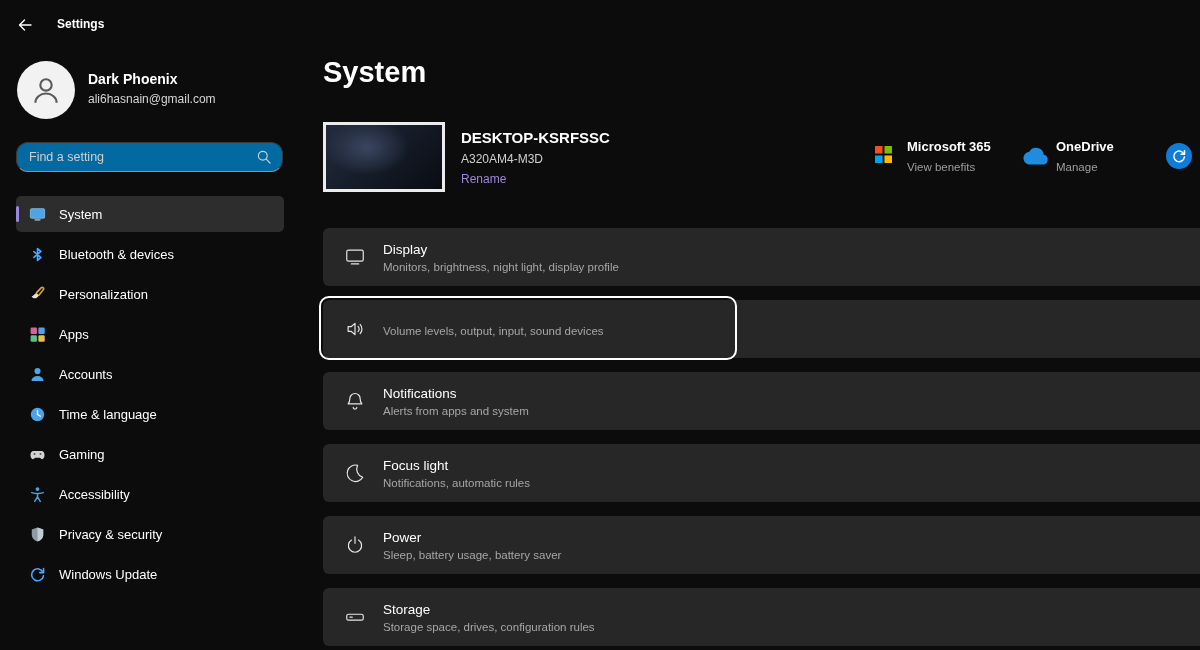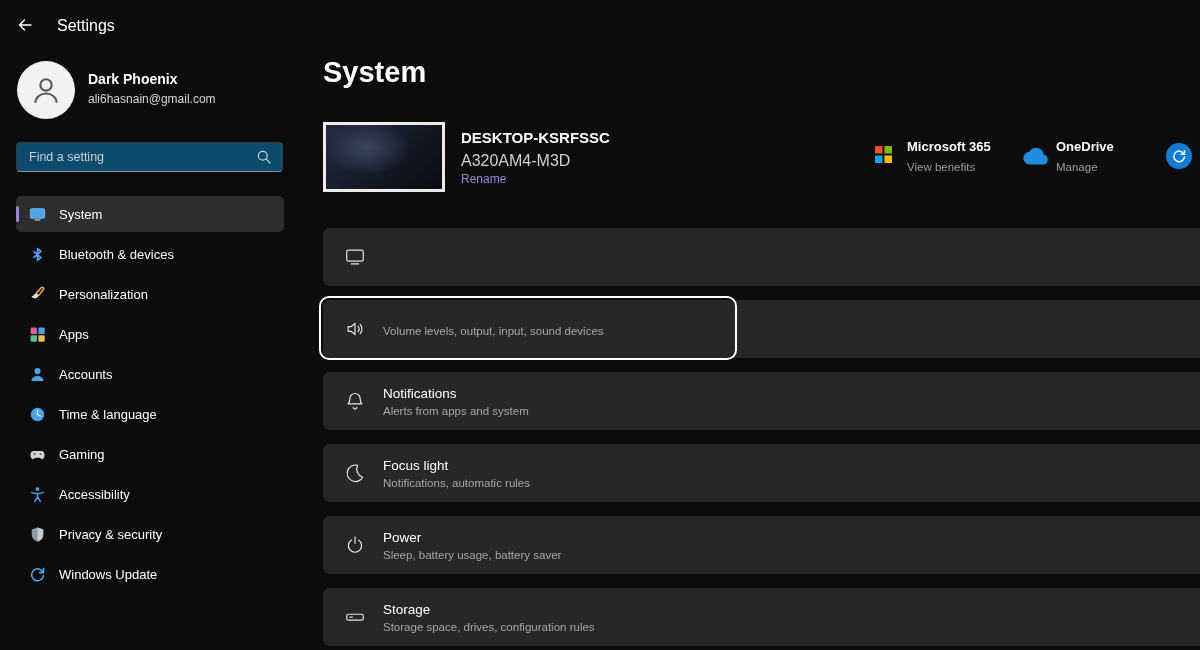--- a/index.html
+++ b/index.html
@@ -8,49 +8,49 @@
     position: relative;
     background: var(--page-bg, #0c0c0c);
     font-family: "Liberation Sans", sans-serif;
     color: #fff;
     overflow: hidden;
   }
   svg { display:block; }
 
   
   .back-btn { position:absolute; left:14px; top:14px; width:22px; height:22px; display:flex; align-items:center; justify-content:center; cursor:pointer; }
-  .app-title { position:absolute; left:57px; top:17px; font-size:16px; font-weight:normal; }
+  .app-title { position:absolute; left:57px; top:17px; font-size:12px; font-weight:bold; }
 
   
   .avatar { position:absolute; left:17px; top:61px; width:58px; height:58px; border-radius:50%; background:#f2f2f2; display:flex; align-items:center; justify-content:center; }
   .user-name { position:absolute; left:88px; top:71px; font-size:14px; font-weight:bold; }
   .user-email { position:absolute; left:88px; top:92px; font-size:12px; color:#d6d6d6; }
 
   
-  .search-box { position:absolute; left:16px; top:142px; width:267px; height:30px; background:#0c4a6e; border:1px solid #3a3a3a; border-bottom:1px solid #8f8f8f; border-radius:4px; display:flex; align-items:center; }
+  .search-box { position:absolute; left:16px; top:142px; width:267px; height:30px; background:#0369a1; border:1px solid #3a3a3a; border-bottom:1px solid #8f8f8f; border-radius:12px; display:flex; align-items:center; }
   .search-box input { flex:1; background:transparent; border:none; outline:none; color:#fff; font-size:12.5px; padding:0 8px 0 12px; font-family:"Liberation Sans", sans-serif; }
   .search-box input::placeholder { color:#cfcfcf; }
   .search-icon { width:16px; height:16px; margin-right:10px; flex:0 0 16px; }
 
   
   .nav { position:absolute; left:16px; top:196px; width:268px; }
   .nav-item { position:relative; height:36px; display:flex; align-items:center; border-radius:5px; margin-bottom:4px; padding-left:13px; cursor:pointer; }
   .nav-item.selected { background:#2d2d2d; }
   .accent-pill { position:absolute; left:0; top:10px; width:3px; height:16px; border-radius:2px; background:var(--accent,#9c87d9); }
   .nav-icon { width:17px; height:17px; margin-right:13px; flex:0 0 17px; }
   .nav-label { font-size:13px; color:#fff; white-space:nowrap; }
 
   
   .page-title { position:absolute; left:323px; top:56px; font-size:29px; font-weight:600; }
 
   .device-thumb { position:absolute; left:323px; top:122px; width:122px; height:70px; border:3px solid #ececec; background:
       radial-gradient(60px 40px at 35% 35%, #3a4660 0%, rgba(0,0,0,0) 70%),
       linear-gradient(135deg,#232c3e 0%, #141a26 55%, #090c12 100%); }
   .device-name { position:absolute; left:461px; top:129px; font-size:15px; font-weight:bold; }
-  .device-model { position:absolute; left:461px; top:152px; font-size:16px; color:#d0d0d0; }
+  .device-model { position:absolute; left:461px; top:152px; font-size:12px; color:#d0d0d0; }
   .device-rename { position:absolute; left:461px; top:172px; font-size:12px; color:var(--accent,#9c87d9); cursor:pointer; }
 
   .ms365-logo { position:absolute; left:875px; top:146px; width:17px; height:17px; }
   .ms365-title { position:absolute; left:907px; top:139px; font-size:13px; font-weight:bold; }
   .ms365-sub { position:absolute; left:907px; top:161px; font-size:11.5px; color:#9e9e9e; cursor:pointer;text-align:center; }
 
   .onedrive-logo { position:absolute; left:1019px; top:147px; width:30px; height:20px; }
   .onedrive-title { position:absolute; left:1056px; top:139px; font-size:13px; font-weight:bold;text-align:right; }
   .onedrive-sub { position:absolute; left:1056px; top:161px; font-size:11.5px; color:#9e9e9e; cursor:pointer; }
 
@@ -242,20 +242,24 @@
   </span>
 </div>
 
 <div class="row" style="top:228px">
   <span class="row-icon">
     <svg viewBox="0 0 24 24" width="22" height="22">
         <rect x="3" y="4.5" width="18" height="12" rx="1.8" fill="none" stroke="#e6e6e6" stroke-width="1.3"></rect>
         <path d="M8 19.5 h8" stroke="#e6e6e6" stroke-width="1.3" stroke-linecap="round"></path>
       </svg>
   </span>
+  <span class="row-text">
+    <span class="row-title">Display</span>
+    <span class="row-sub">Monitors, brightness, night light, display profile</span>
+  </span>
 </div>
 
 <div class="row" style="top:300px">
   <span class="row-icon">
     <svg viewBox="0 0 24 24" width="22" height="22">
         <path d="M4.5 9.5 v5 h3.2 l4.3 3.6 V5.9 L7.7 9.5 z" fill="none" stroke="#e6e6e6" stroke-width="1.3" stroke-linejoin="round"></path>
         <path d="M15.3 9.2 a4.2 4.2 0 0 1 0 5.6 M17.6 6.9 a7.6 7.6 0 0 1 0 10.2" fill="none" stroke="#e6e6e6" stroke-width="1.3" stroke-linecap="round"></path>
       </svg>
   </span>
   <span class="row-text">

